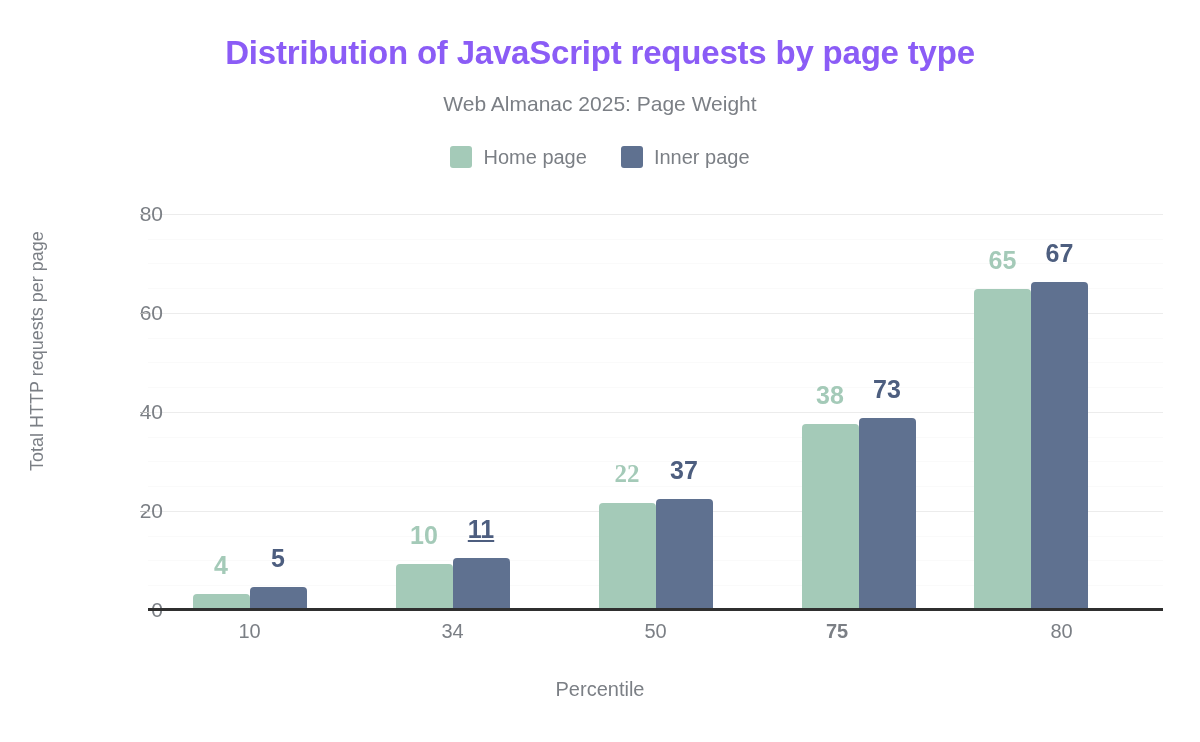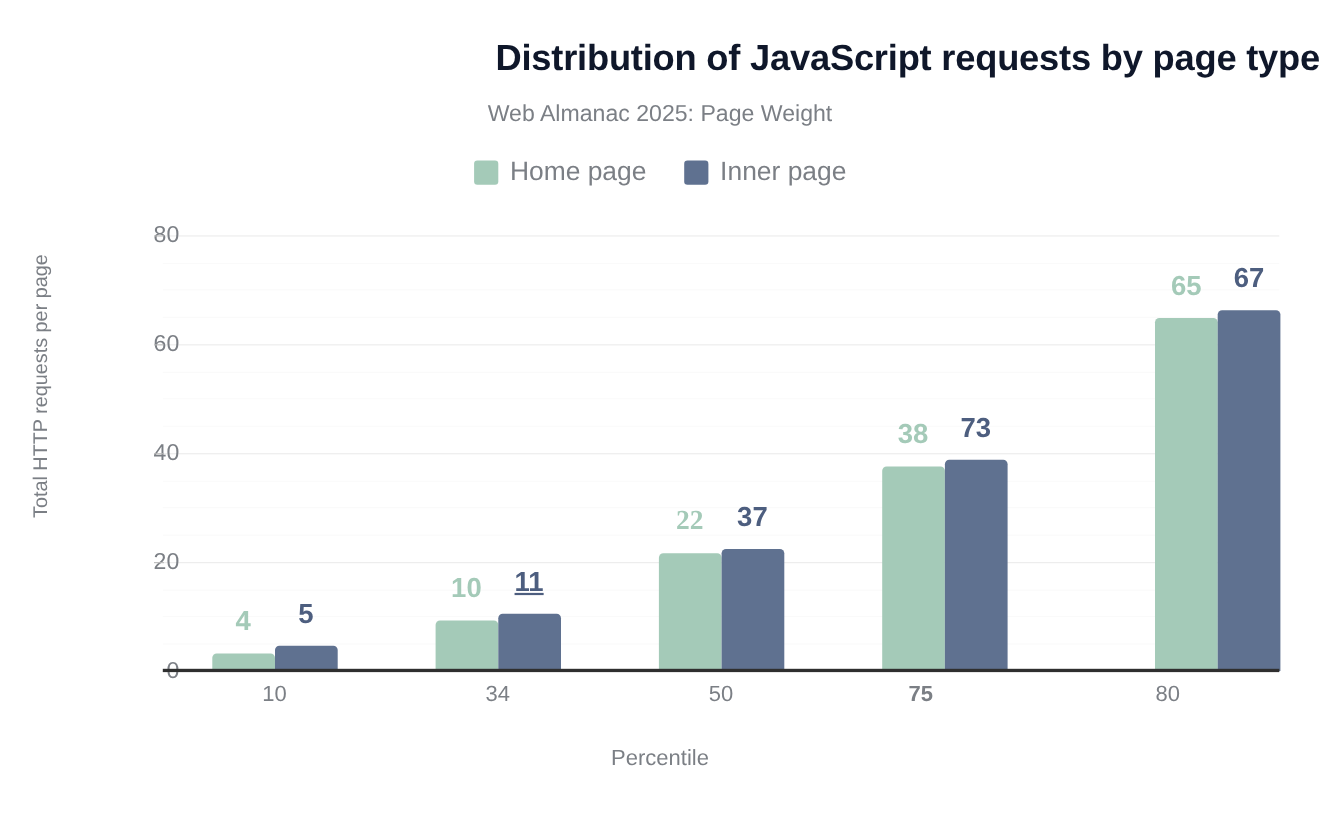--- a/index.html
+++ b/index.html
@@ -21,24 +21,24 @@
     height: 742px;
     background: #ffffff;
   }
 
   
   .chart-title {
     position: absolute;
     top: 31px;
     left: 0;
     width: 1200px;
-    text-align: right;
+    text-align: center;
     font-size: 33px;
     font-weight: bold;
-    color: #0f172a;
+    color: #8b5cf6;
     letter-spacing: -0.2px;
     line-height: 44px;
     white-space: nowrap;
   }
   .chart-subtitle {
     position: absolute;
     top: 90px;
     left: 0;
     width: 1200px;
     text-align: center;
@@ -66,21 +66,21 @@
     align-items: center;
     gap: 11px;
   }
   .legend-swatch {
     width: 22px;
     height: 22px;
     border-radius: 3px;
     display: block;
   }
   .legend-label {
-    font-size: 24px;
+    font-size: 20px;
     color: #7b7f85;
     line-height: 22px;
     white-space: nowrap;
   }
 
   
   .plot {
     position: absolute;
     left: 148px;
     top: 204px;
@@ -248,21 +248,21 @@
           <div class="bar-label home" style="color: rgb(164, 202, 184); bottom: 120.946px; font-family: Liberation Serif, serif;">22</div>
           <div class="bar inner" style="height: 110.907px; background: rgb(95, 113, 144);"></div>
           <div class="bar-label inner" style="color: rgb(77, 94, 127); bottom: 124.907px;">37</div>
         </div>
         <div class="group" style="left: 653.5px; width: 114px;">
           <div class="bar home" style="height: 186.166px; background: rgb(164, 202, 184);"></div>
           <div class="bar-label home" style="color: rgb(164, 202, 184); bottom: 200.166px;">38</div>
           <div class="bar inner" style="height: 192.107px; background: rgb(95, 113, 144);"></div>
           <div class="bar-label inner" style="color: rgb(77, 94, 127); bottom: 206.107px;">73</div>
         </div>
-        <div class="group" style="left: 902px; width: 114px;">
+        <div class="group" style="left: 826px; width: 114px;">
           <div class="bar home" style="height: 320.839px; background: rgb(164, 202, 184);"></div>
           <div class="bar-label home" style="color: rgb(164, 202, 184); bottom: 334.839px;">65</div>
           <div class="bar inner" style="height: 327.771px; background: rgb(95, 113, 144);"></div>
           <div class="bar-label inner" style="color: rgb(77, 94, 127); bottom: 341.771px;">67</div>
         </div>
       </div>
   </div>
 
   <div id="y-ticks">
       <div class="y-tick-label" style="top: 598px;">0</div>

